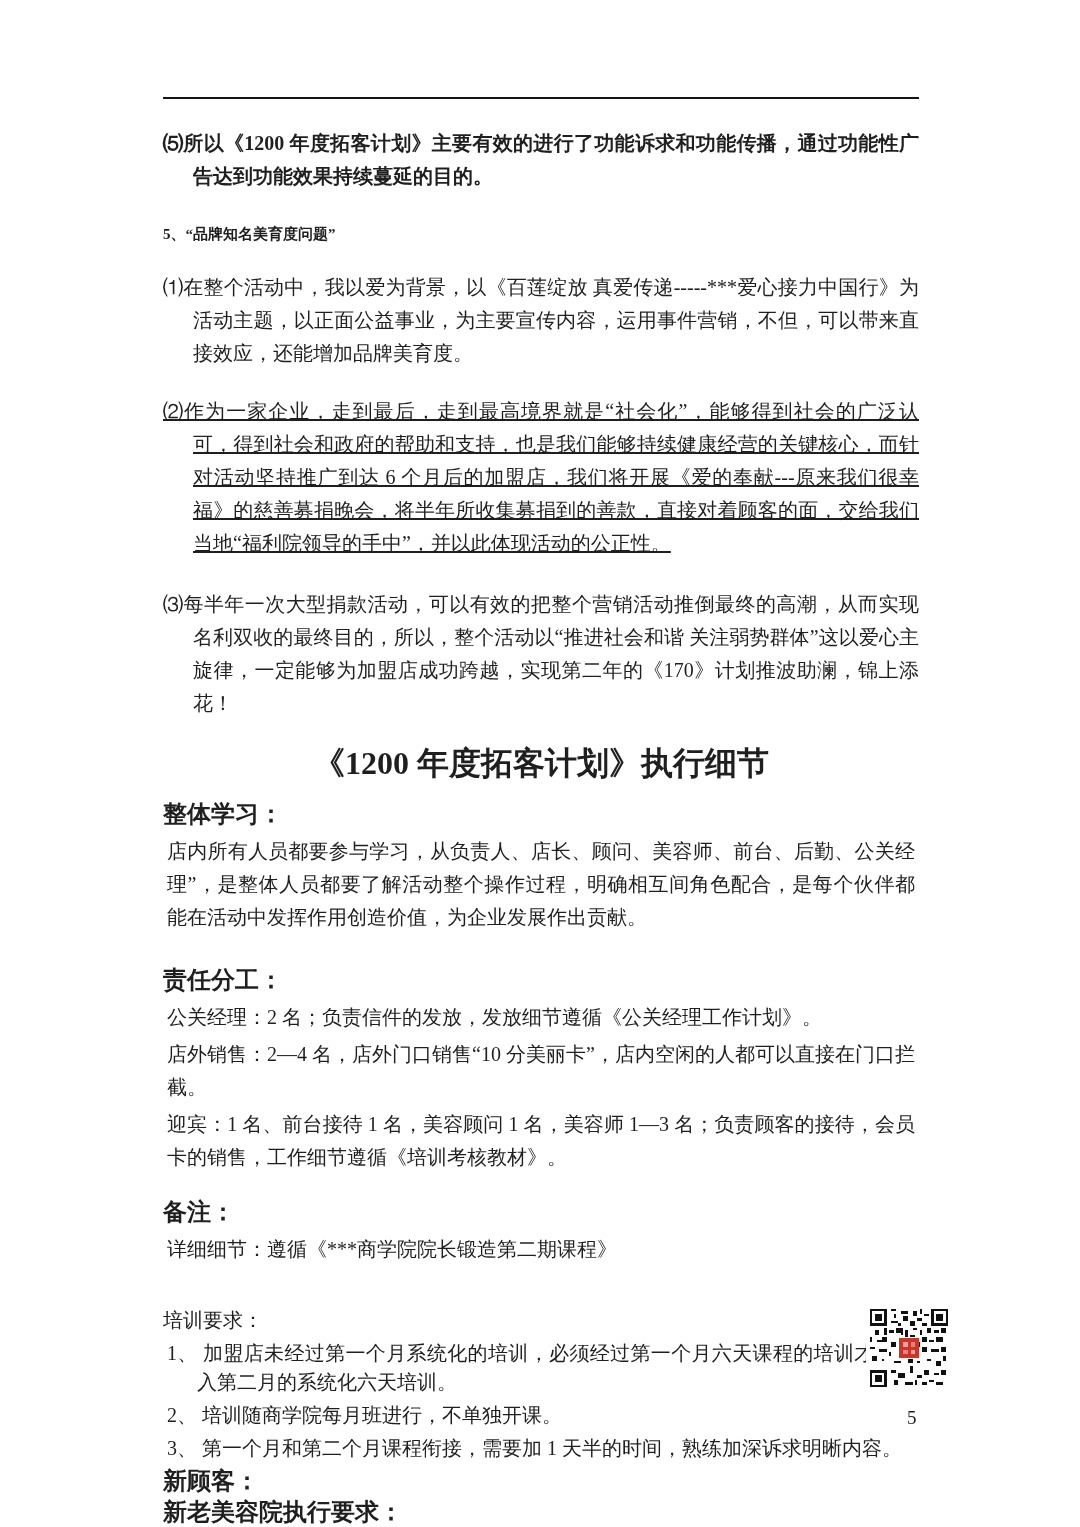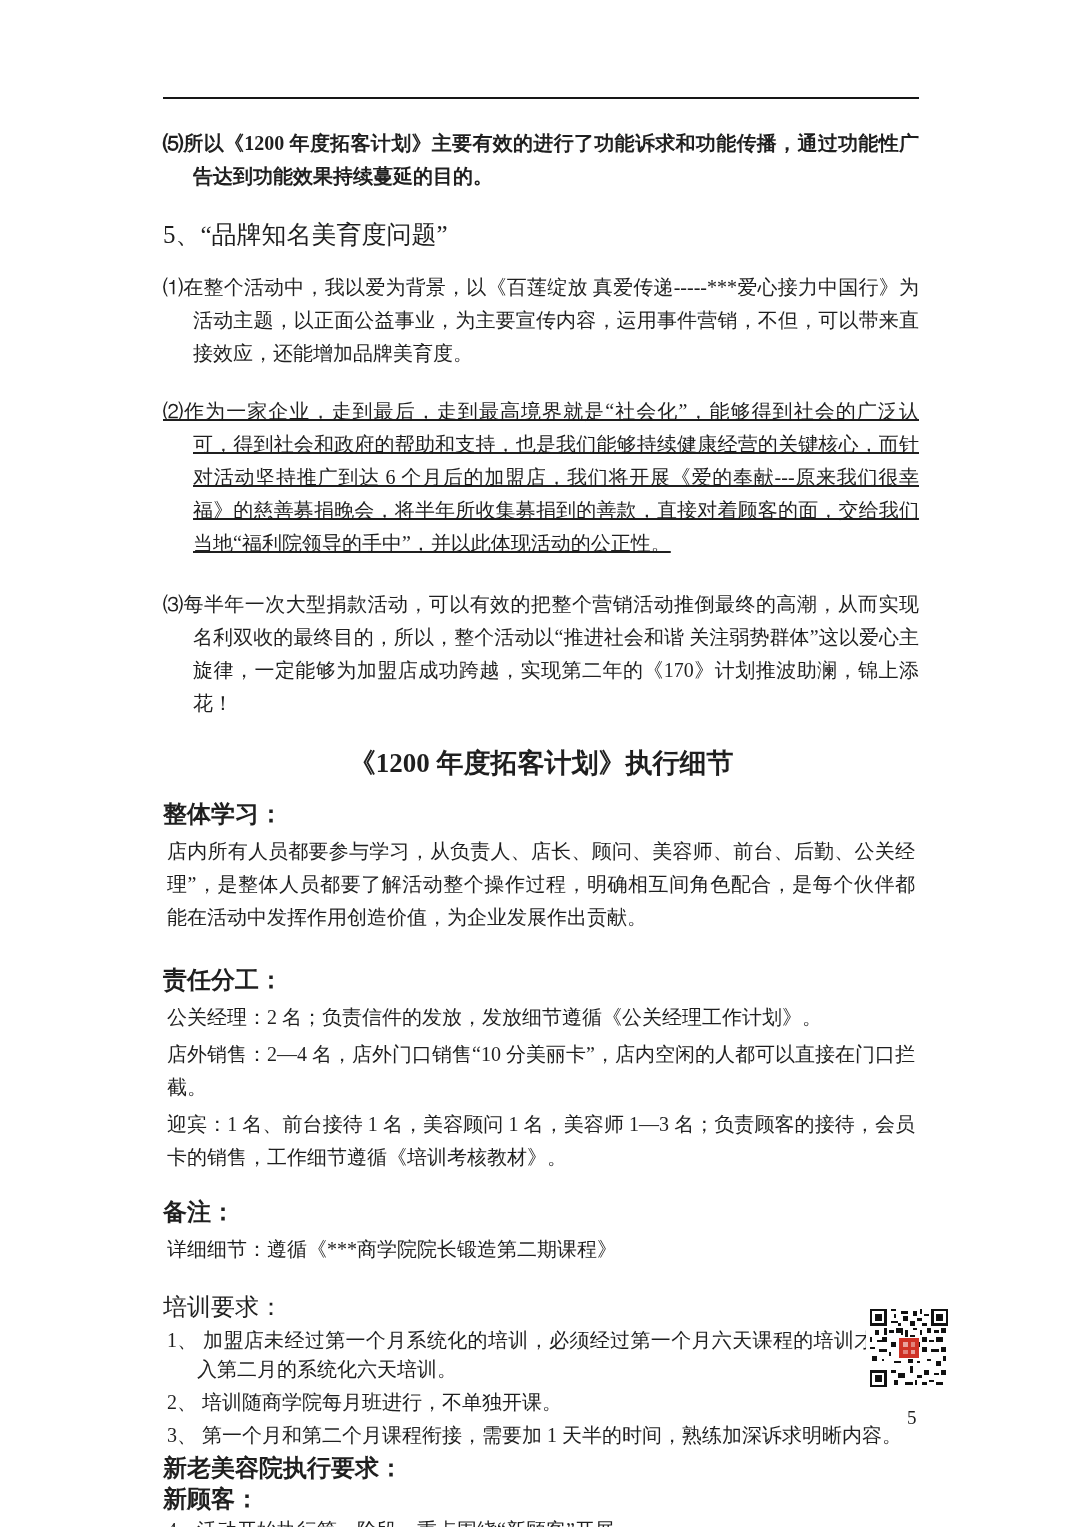--- a/index.html
+++ b/index.html
@@ -18,34 +18,34 @@
   }
   .toprule{
     margin-top:97px;
     border-top:2px solid #161616;
     height:0;
   }
   .hang{padding-left:30px;text-indent:-30px;margin:0;}
   p{margin:4px;}
   .p5{margin-top:28px;font-weight:bold;}
   .h2{
-    font-weight:normal;font-size:25px;line-height:33px;margin-top:25px;
+    font-weight:bold;font-size:15px;line-height:33px;margin-top:25px;
   }
   .p1{margin-top:20px;}
   .p2{margin-top:25px;text-decoration:underline;}
   .p3{margin-top:28px;}
   .main-title{
-    text-align:center;font-weight:bold;font-size:27px;line-height:40px;margin-top:23px;
+    text-align:center;font-weight:bold;font-size:32px;line-height:40px;margin-top:23px;
   }
   .h3{
     font-weight:bold;font-size:24px;line-height:33px;margin-top:15px;
   }
   .gap-lg{margin-top:30px;}
   .gap-md{margin-top:22px;}
-  .reg-head{font-weight:normal;font-size:24px;line-height:29px;margin-top:27px;}
+  .reg-head{font-weight:normal;font-size:20px;line-height:29px;margin-top:40px;}
   .tight{line-height:29px;}
   .tight-hang{padding-left:30px;text-indent:-30px;}
   .qr-wrap{
     position:absolute;
     left:703px;top:1210px;
     width:86px;height:82px;
     background:#ffffff;
     padding:2px 0 0 2px;
   }
   .qr-wrap svg{display:block;width:82px;height:78px;}
@@ -84,22 +84,22 @@
   <p>迎宾：1 名、前台接待 1 名，美容顾问 1 名，美容师 1—3 名；负责顾客的接待，会员卡的销售，工作细节遵循《培训考核教材》。</p>
 
   <div class="h3 gap-md">备注：</div>
   <p>详细细节：遵循《***商学院院长锻造第二期课程》</p>
 
   <div class="reg-head">培训要求：</div>
   <p class="tight tight-hang">1、 加盟店未经过第一个月系统化的培训，必须经过第一个月六天课程的培训才能进入第二月的系统化六天培训。</p>
   <p class="tight tight-hang">2、 培训随商学院每月班进行，不单独开课。</p>
   <p class="tight tight-hang">3、 第一个月和第二个月课程衔接，需要加 1 天半的时间，熟练加深诉求明晰内容。</p>
 
+  <div class="h3 tight" style="margin-top:2px;">新顾客：</div>
   <div class="h3 tight" style="margin-top:2px;">新老美容院执行要求：</div>
-  <div class="h3 tight" style="margin-top:2px;">新顾客：</div>
   <p class="tight" style="margin-top:2px;">4、活动开始执行第一阶段，重点围绕“新顾客”开展。</p>
   <p class="tight" style="margin-top:2px;">2、因为，活动执行的重点是围绕新顾客，所以，第一阶段重点围绕新顾客，老顾客</p>
 
   <div class="qr-wrap">
     <svg viewBox="0 0 33 33" xmlns="http://www.w3.org/2000/svg" shape-rendering="crispEdges">
       <rect x="0" y="0" width="33" height="33" fill="#ffffff"></rect>
       <g fill="#111111">
 
         <rect x="0" y="0" width="7" height="7"></rect>
           <rect x="1" y="1" width="5" height="5" fill="#ffffff"></rect>

